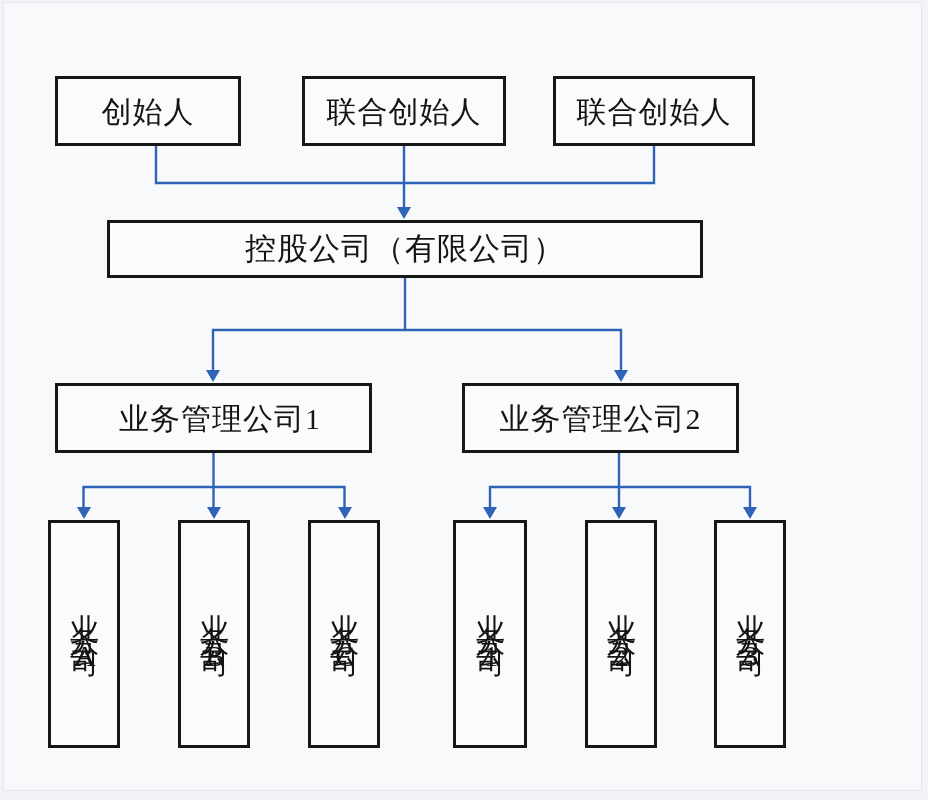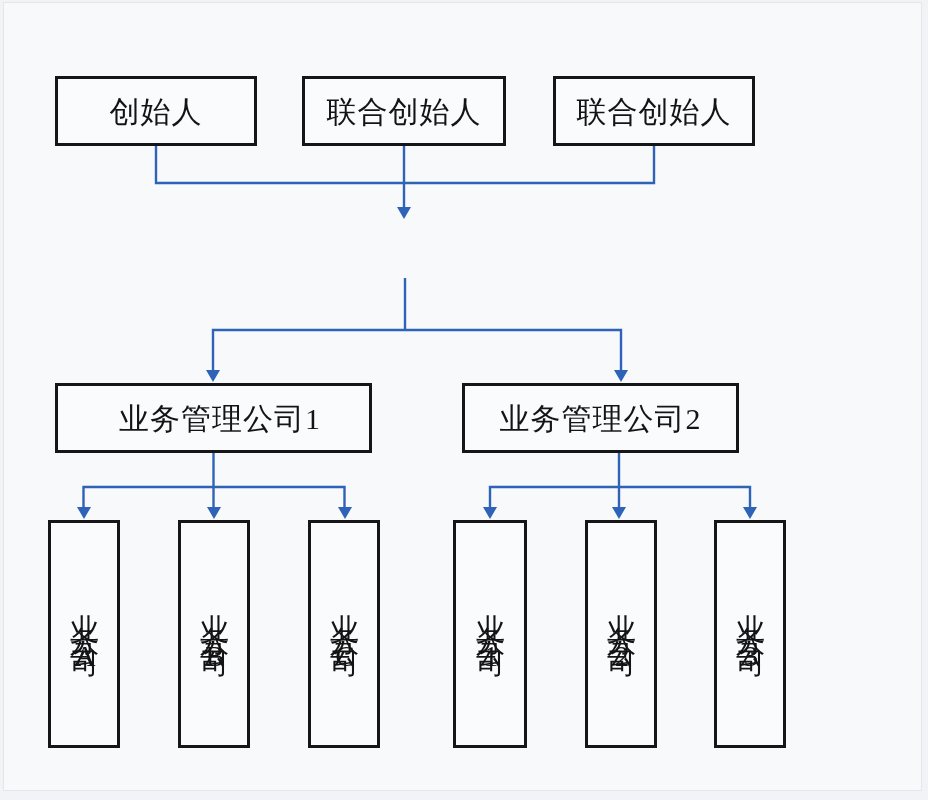--- a/index.html
+++ b/index.html
@@ -59,24 +59,25 @@
 
     <g>
       <line x1="619" y1="453" x2="619" y2="508"></line>
       <path d="M490,508 L490,487 L750,487 L750,508"></path>
       <polygon points="483,507 497,507 490,519" fill="#2e63b8" stroke="none"></polygon>
       <polygon points="612,507 626,507 619,519" fill="#2e63b8" stroke="none"></polygon>
       <polygon points="743,507 757,507 750,519" fill="#2e63b8" stroke="none"></polygon>
     </g>
   </svg>
 
-  <div class="node node-h" style="left:55px;top:76px;width:202px;height:70px;">创始人</div>
+  <div class="node node-h" style="left:55px;top:76px;width:186px;height:70px;">创始人</div>
   <div class="node node-h" style="left:302px;top:76px;width:204px;height:70px;">联合创始人</div>
   <div class="node node-h" style="left:553px;top:76px;width:202px;height:70px;">联合创始人</div>
 
+  <div class="node node-holding" style="left:107px;top:220px;width:596px;height:58px;">控股公司（有限公司）</div>
 
   <div class="node node-h" style="left:55px;top:383px;width:317px;height:70px;padding-left:13px;">业务管理公司1</div>
   <div class="node node-h" style="left:462px;top:383px;width:277px;height:70px;">业务管理公司2</div>
 
   <div class="node node-v" style="left:48px;top:520px;width:72px;height:228px;">业务公司A</div>
   <div class="node node-v" style="left:178px;top:520px;width:72px;height:228px;">业务公司B</div>
   <div class="node node-v" style="left:308px;top:520px;width:72px;height:228px;">业务公司C</div>
 
   <div class="node node-v" style="left:453px;top:520px;width:74px;height:228px;">业务公司1</div>
   <div class="node node-v" style="left:585px;top:520px;width:72px;height:228px;">业务公司2</div>

